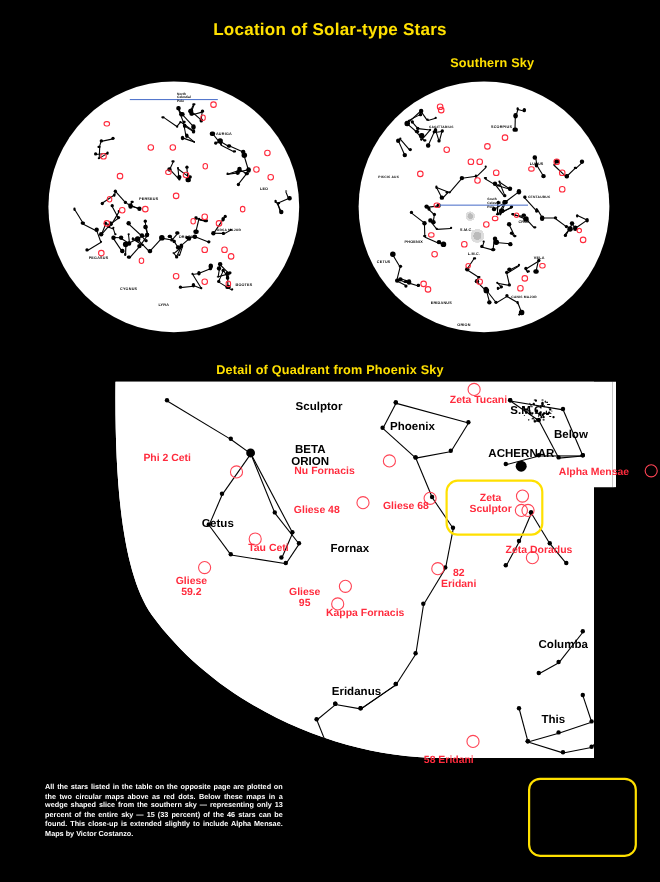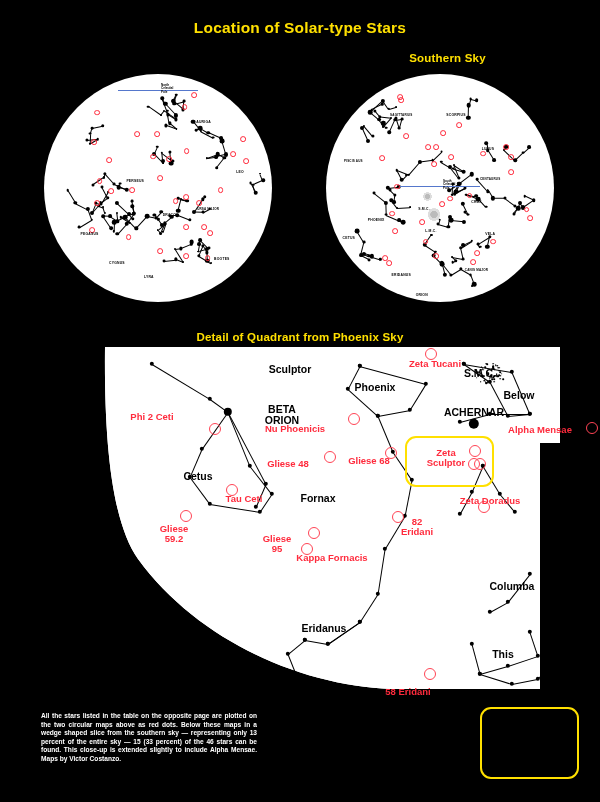--- a/index.html
+++ b/index.html
@@ -950,21 +950,21 @@
         <div class="dlabel blk" style="left: 497px; top: 106px; font-size: 10.5px; white-space: pre;">LMC</div>
         <div class="dlabel blk" style="left: 138px; top: 133px; font-size: 10.5px; white-space: pre;">Cetus</div>
         <div class="dlabel blk" style="left: 258px; top: 155px; font-size: 10.5px; white-space: pre;">Fornax</div>
         <div class="dlabel blk" style="left: 264px; top: 285px; font-size: 10.5px; white-space: pre;">Eridanus</div>
         <div class="dlabel blk" style="left: 452px; top: 243px; font-size: 10.5px; white-space: pre;">Columba</div>
         <div class="dlabel blk" style="left: 443px; top: 311px; font-size: 10.5px; white-space: pre;">This</div>
         <div class="dlabel blk" style="left: 478px; top: 397px; font-size: 10.5px; white-space: pre;">Orion</div>
         <div class="dlabel blk" style="left: 436px; top: 381px; font-size: 10.5px; white-space: pre;">RIGEL</div>
         <div class="dlabel red" style="left: 375px; top: 20px; font-size: 9.5px; white-space: pre;">Zeta Tucani</div>
         <div class="dlabel red" style="left: 92px; top: 73px; font-size: 9.5px; white-space: pre;">Phi 2 Ceti</div>
-        <div class="dlabel red" style="left: 235px; top: 85px; font-size: 9.5px; white-space: pre;">Nu Phoenicis</div>
+        <div class="dlabel red" style="left: 235px; top: 85px; font-size: 9.5px; white-space: pre;">Nu Fornacis</div>
         <div class="dlabel red" style="left: 480px; top: 86px; font-size: 9.5px; white-space: pre;">Alpha Mensae</div>
         <div class="dlabel red" style="left: 228px; top: 120px; font-size: 9.5px; white-space: pre;">Gliese 48</div>
         <div class="dlabel red" style="left: 309px; top: 117px; font-size: 9.5px; white-space: pre;">Gliese 68</div>
         <div class="dlabel red" style="left: 386px; top: 114px; font-size: 9.5px; white-space: pre;">Zeta
 Sculptor</div>
         <div class="dlabel red" style="left: 184px; top: 155px; font-size: 9.5px; white-space: pre;">Tau Ceti</div>
         <div class="dlabel red" style="left: 430px; top: 157px; font-size: 9.5px; white-space: pre;">Zeta Doradus</div>
         <div class="dlabel red" style="left: 114px; top: 190px; font-size: 9.5px; white-space: pre;">Gliese
 59.2</div>
         <div class="dlabel red" style="left: 217px; top: 200px; font-size: 9.5px; white-space: pre;">Gliese

